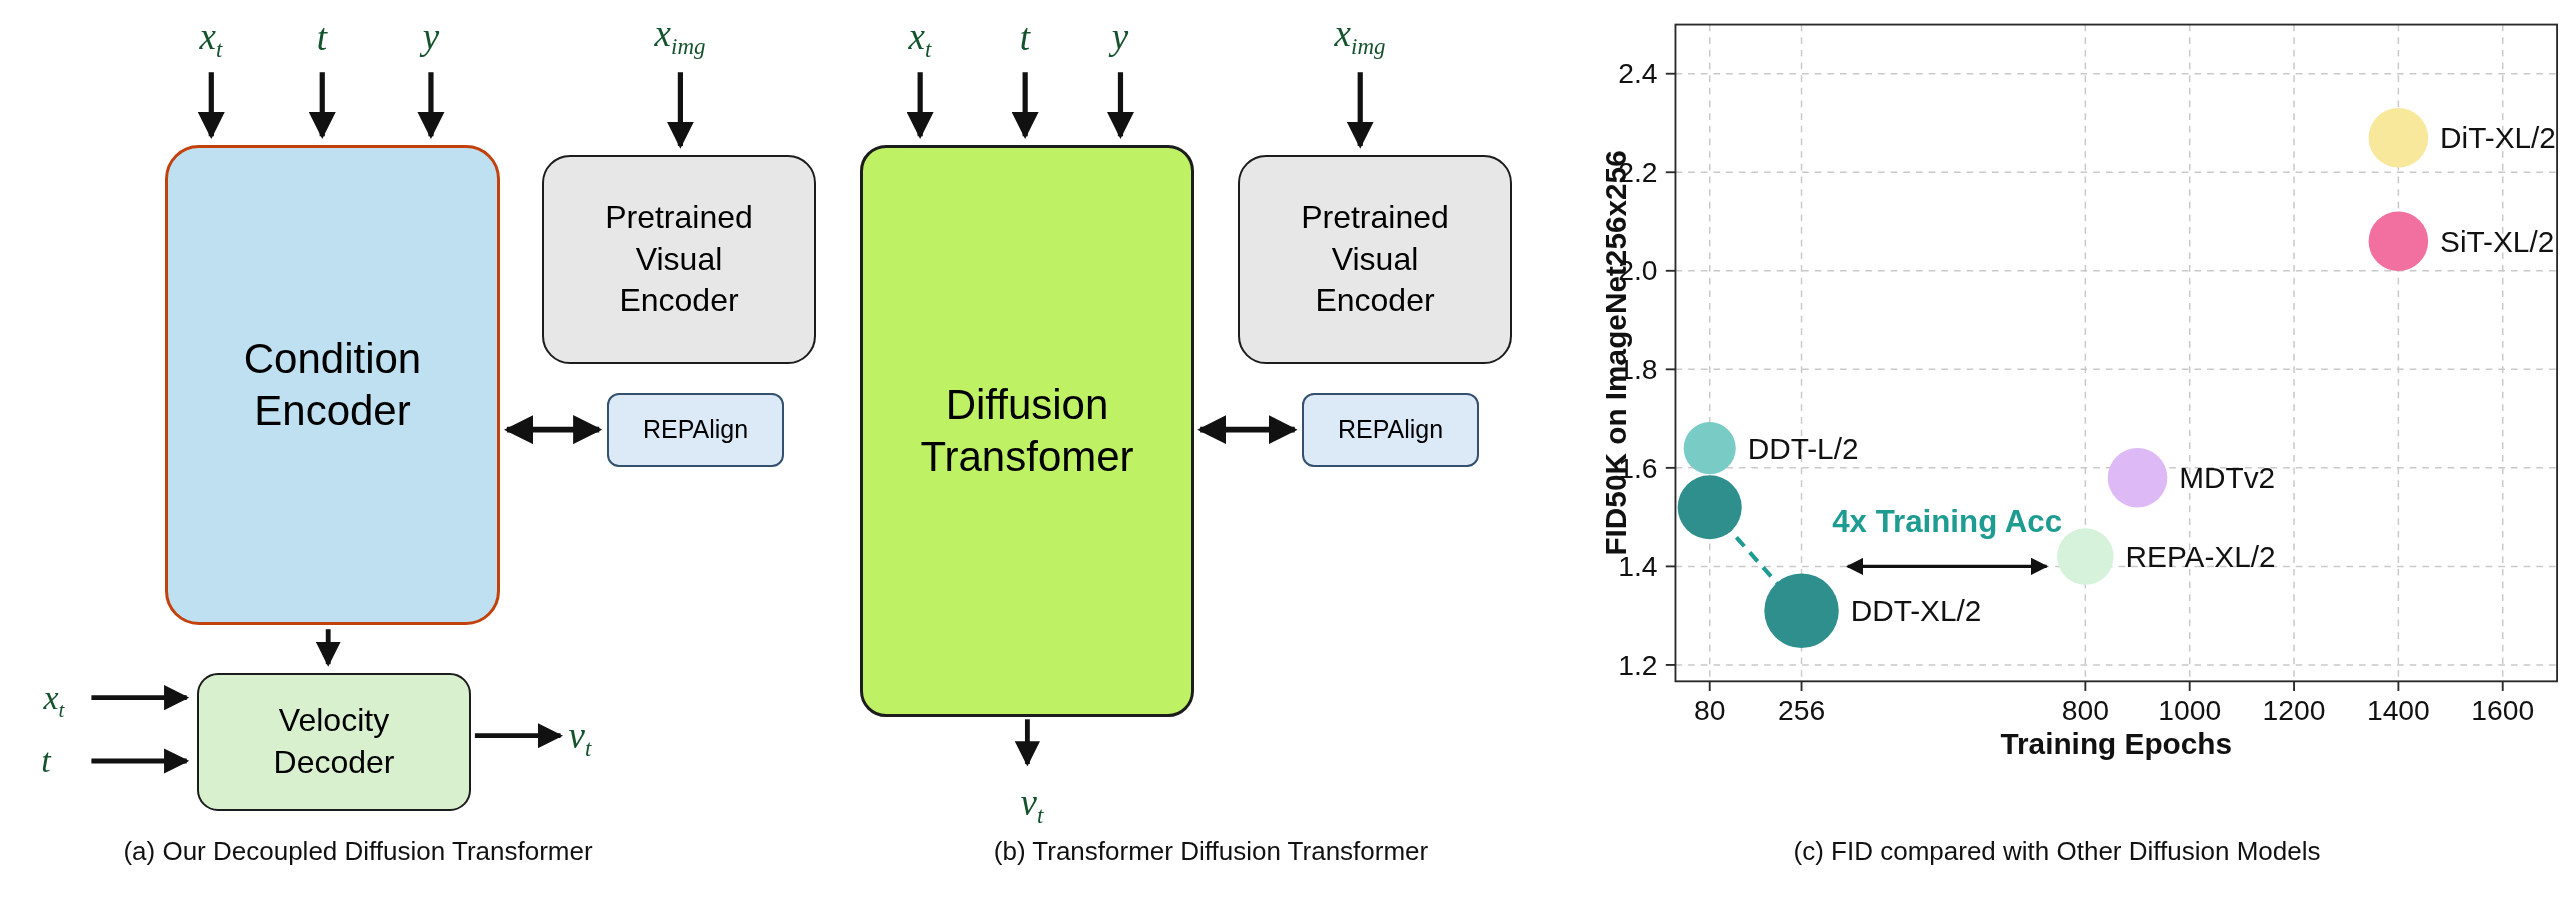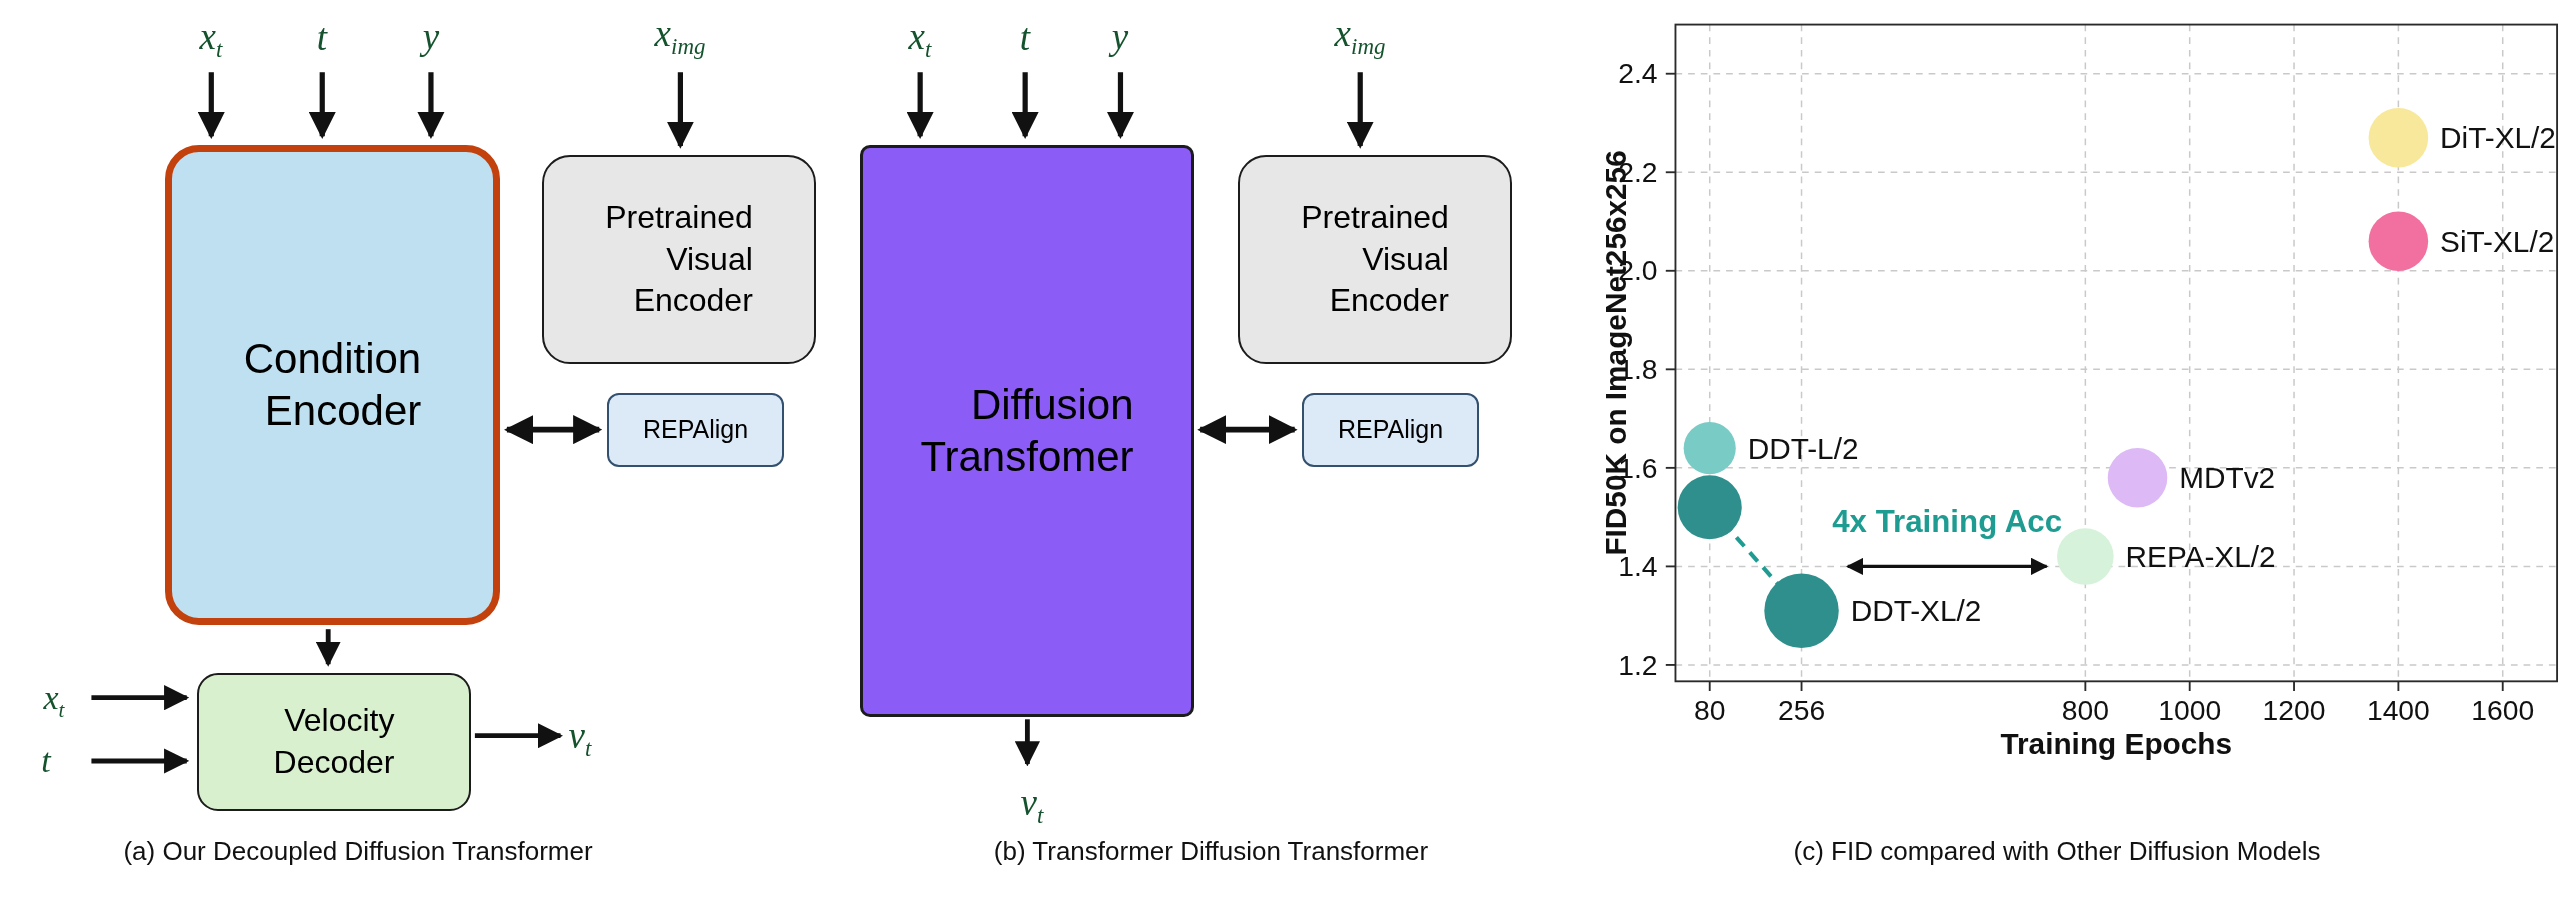--- a/index.html
+++ b/index.html
@@ -1,25 +1,25 @@
 <!DOCTYPE html>
 <html style="font-size:12px"><head>
 <meta charset="utf-8">
 <style>
   html,body { margin:0; padding:0; background:#ffffff; }
   .page { position:relative; width:2576px; height:898px; background:#ffffff; overflow:hidden;
           font-family:"Liberation Sans", sans-serif; }
 
   
   .box { position:absolute; box-sizing:border-box; display:flex; align-items:center; justify-content:center; }
-  .box-label { white-space:pre-line; text-align:right; color:#000; line-height:1.25;
+  .box-label { white-space:pre-line; text-align:center; color:#000; line-height:1.25;
                font-family:"Liberation Sans", sans-serif; }
 
-  .ce-box  { left:165px;  top:145px; width:335px; height:480px; background:#BEE0F0; border:7px solid #c2410c; border-radius:34px; }
-  .dt-box  { left:860px; top:145px; width:334px; height:572px; background:#8b5cf6; border:3px solid #1c1c1c; border-radius:10px; }
+  .ce-box  { left:165px;  top:145px; width:335px; height:480px; background:#BEE0F0; border:3px solid #c2410c; border-radius:34px; }
+  .dt-box  { left:860px; top:145px; width:334px; height:572px; background:#bef264; border:3px solid #1c1c1c; border-radius:26px; }
   .pve-box-a { left:542px;  top:155px; width:274px; height:209px; background:#E8E7E7; border:2.6px solid #1c1c1c; border-radius:28px; }
   .pve-box-b { left:1238px; top:155px; width:274px; height:209px; background:#E8E7E7; border:2.6px solid #1c1c1c; border-radius:28px; }
   .repa-box-a { left:607px;  top:393px; width:177px; height:74px; background:#DCE9F7; border:2.2px solid #33506e; border-radius:12px; }
   .repa-box-b { left:1302px; top:393px; width:177px; height:74px; background:#DCE9F7; border:2.2px solid #33506e; border-radius:12px; }
   .vd-box  { left:197px; top:673px; width:274px; height:138px; background:#D9F0CF; border:2.6px solid #1c1c1c; border-radius:21px; }
 
   .big-label   { font-size:42px; }
   .mid-label   { font-size:32px; line-height:1.3; }
   .small-label { font-size:25px; }
 

